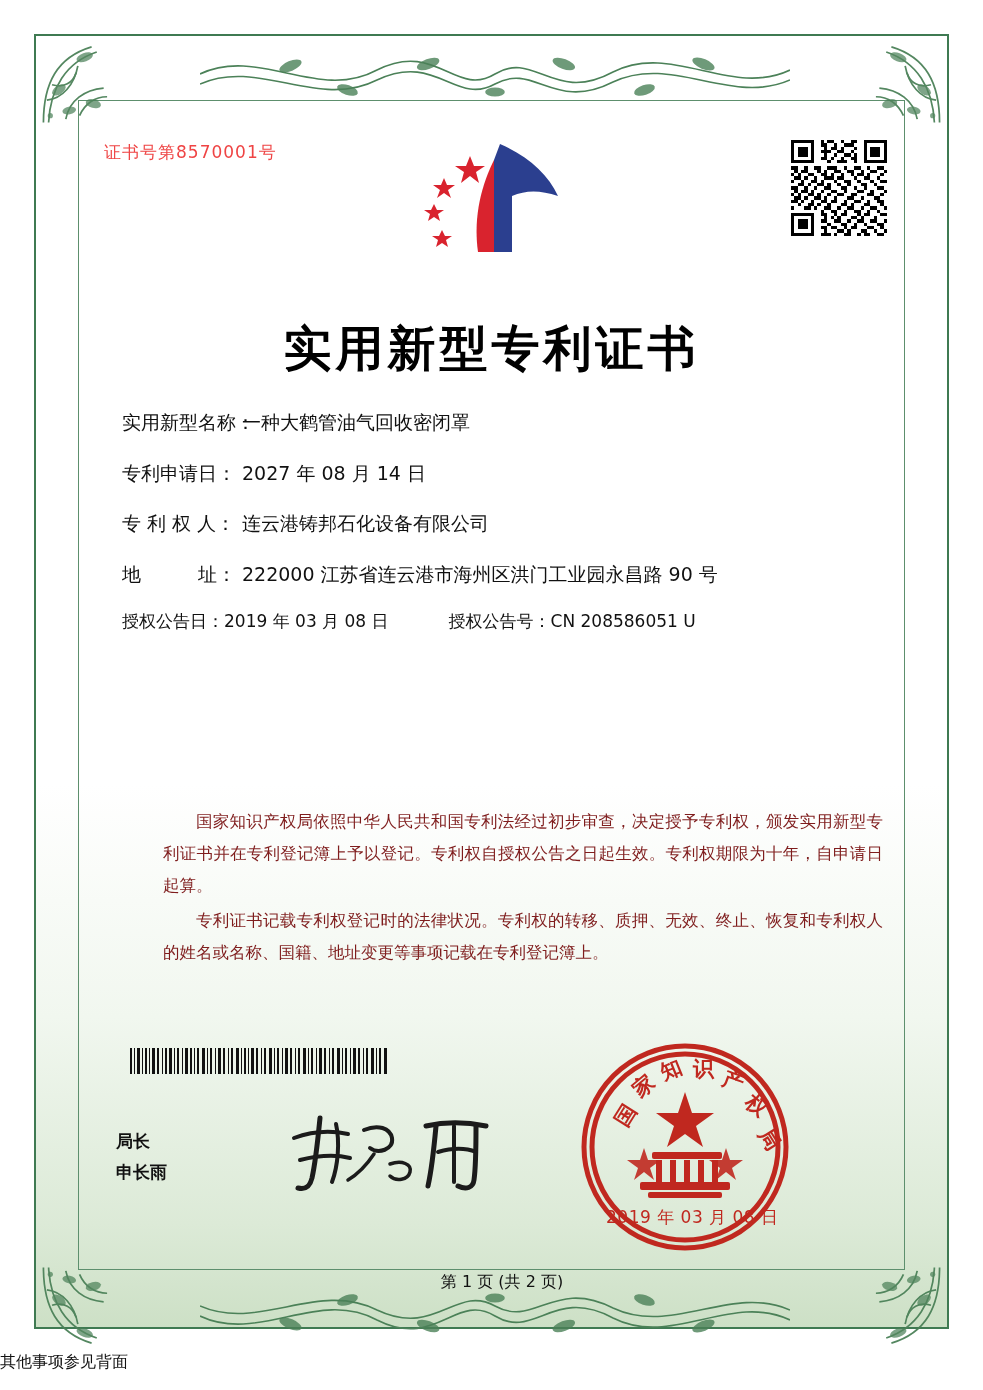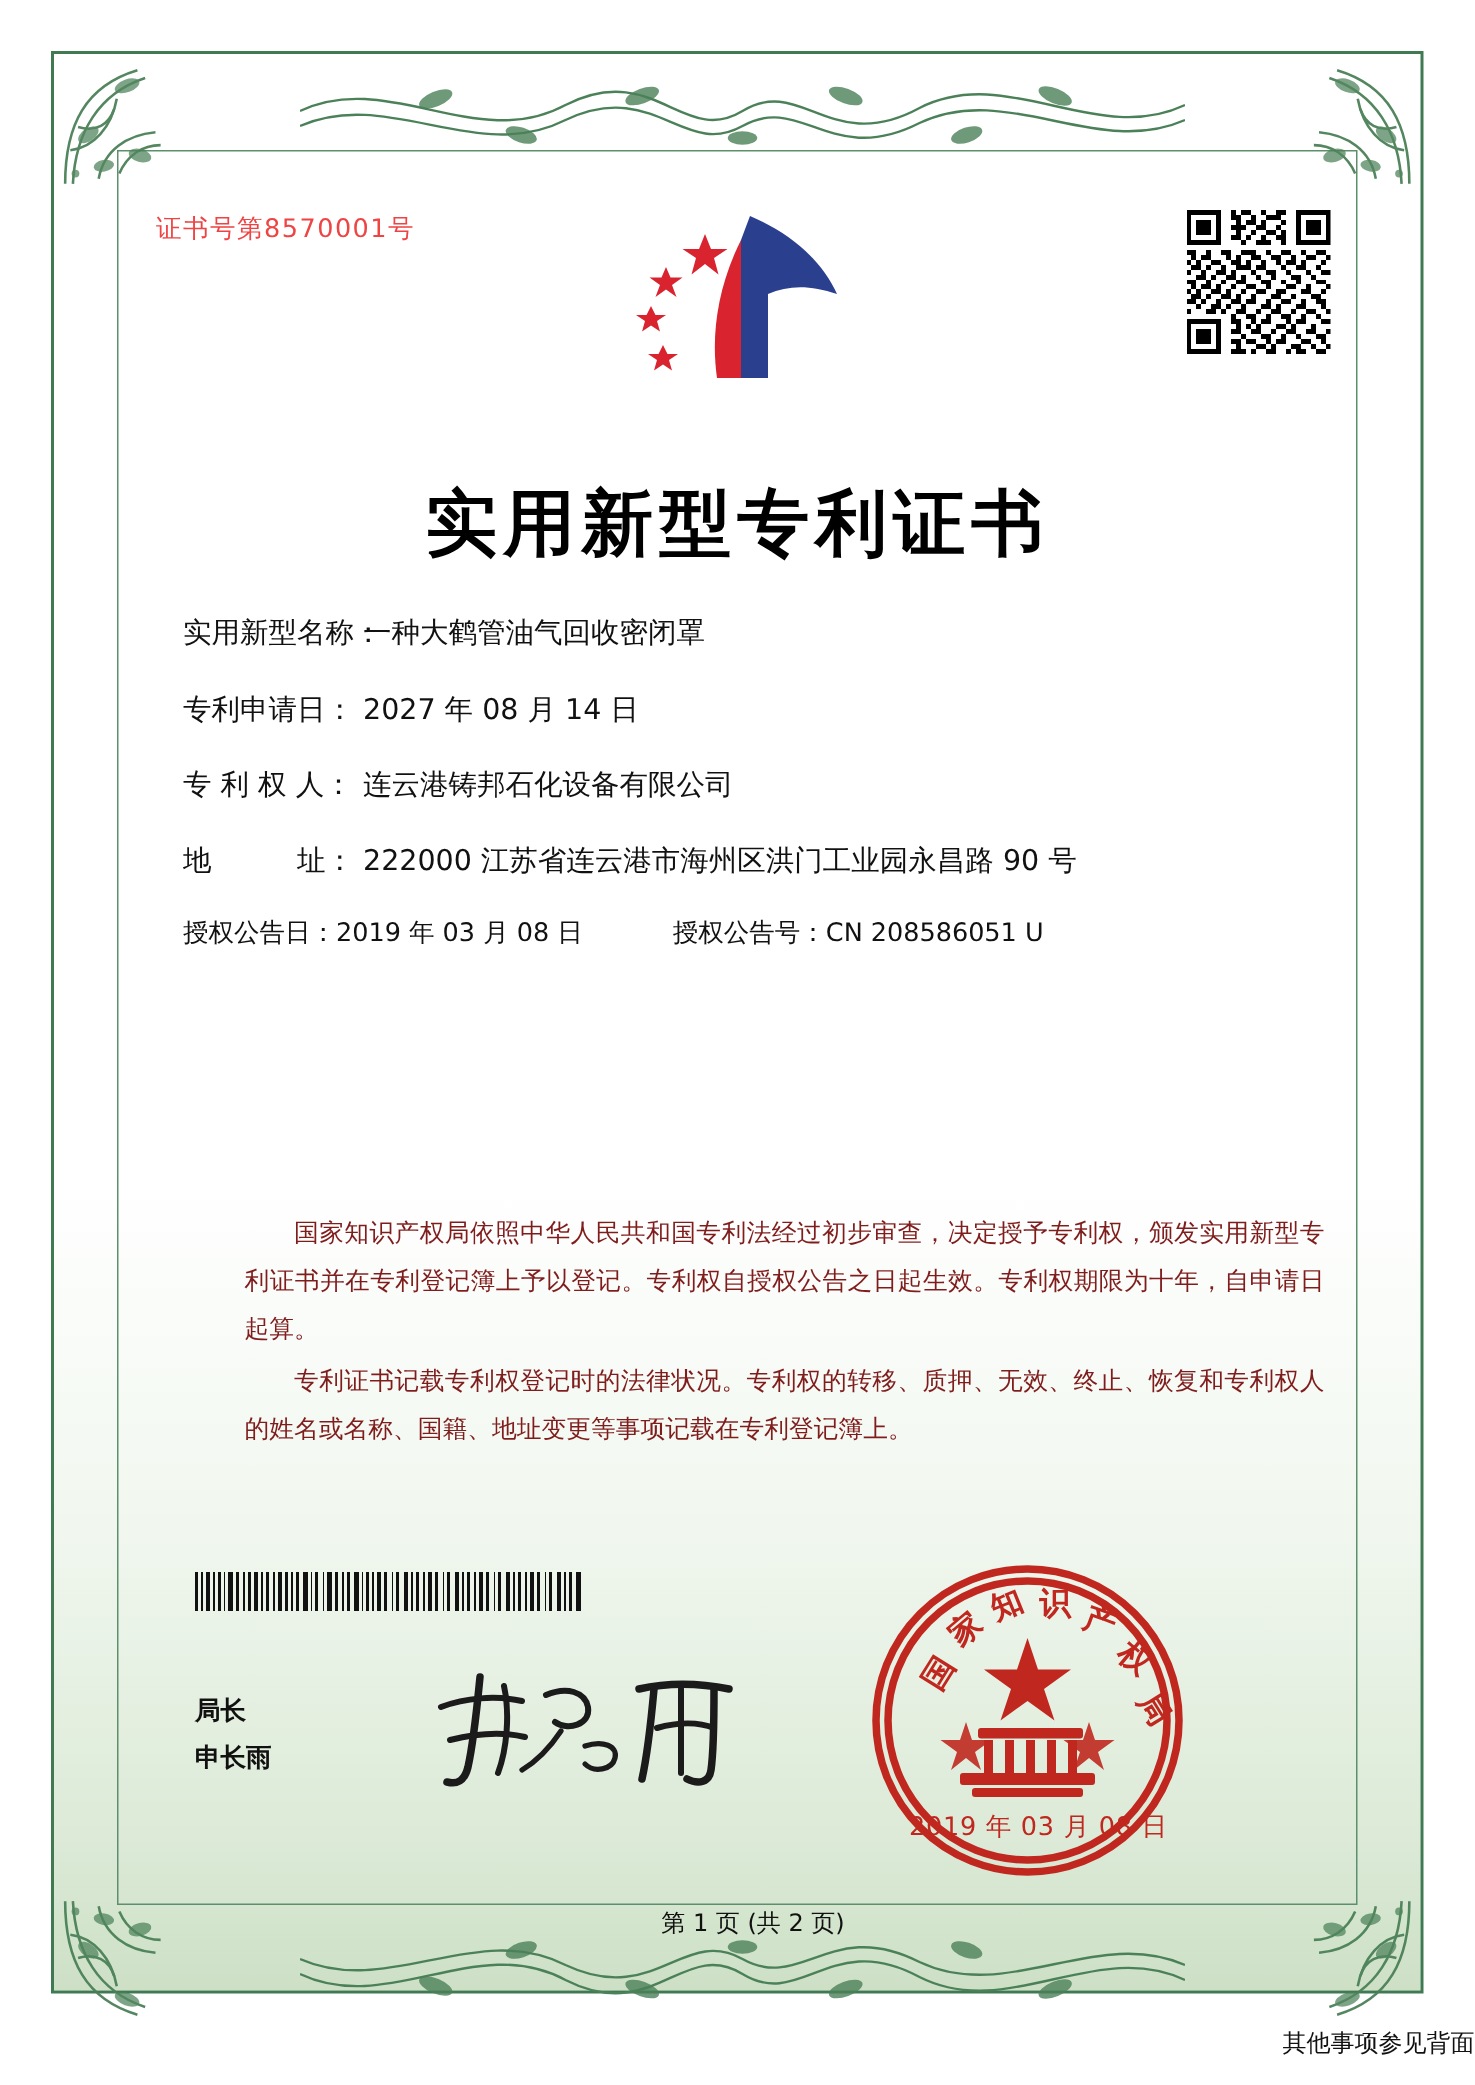--- a/index.html
+++ b/index.html
@@ -188,21 +188,21 @@
     position: absolute;
     left: 130px;
     top: 1048px;
     width: 258px;
     height: 26px;
   }
 
   
   .sig-label {
     position: absolute;
-    left: 130px;
+    left: 116px;
     top: 1126px;
     font-family: "DejaVu Sans", "Liberation Sans", sans-serif;
     font-size: 17px;
     font-weight: bold;
     line-height: 1.85;
     color: #111;
   }
   .sig-script {
     position: absolute;
     left: 286px;
@@ -236,21 +236,21 @@
     text-align: center;
     font-family: "DejaVu Sans", "Liberation Sans", sans-serif;
     font-size: 16px;
     color: #111;
     padding-left: 21px;
   }
   .footnote {
     position: absolute;
     left: 0; right: 0;
     top: 1352px;
-    text-align: right;
+    text-align: left;
     font-family: "DejaVu Serif", "Liberation Serif", serif;
     font-size: 16px;
     color: #111;
   }
 </style>
 </head>
 <body>
 
 <div class="page">
 

